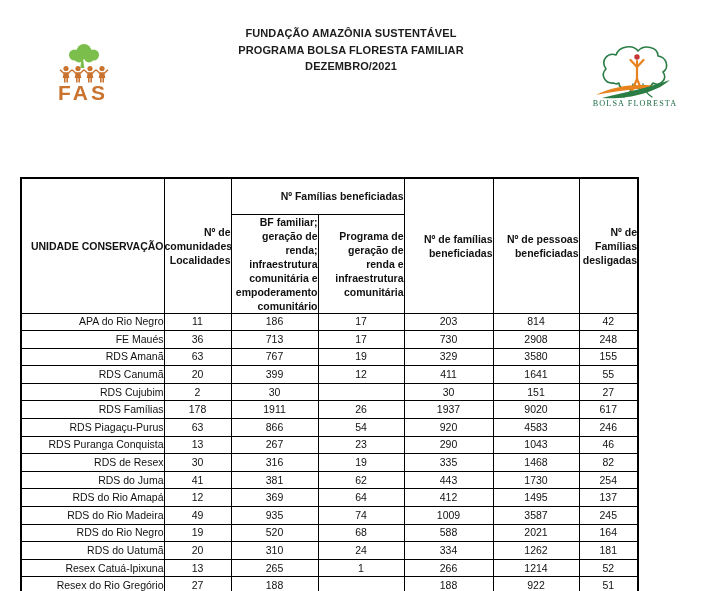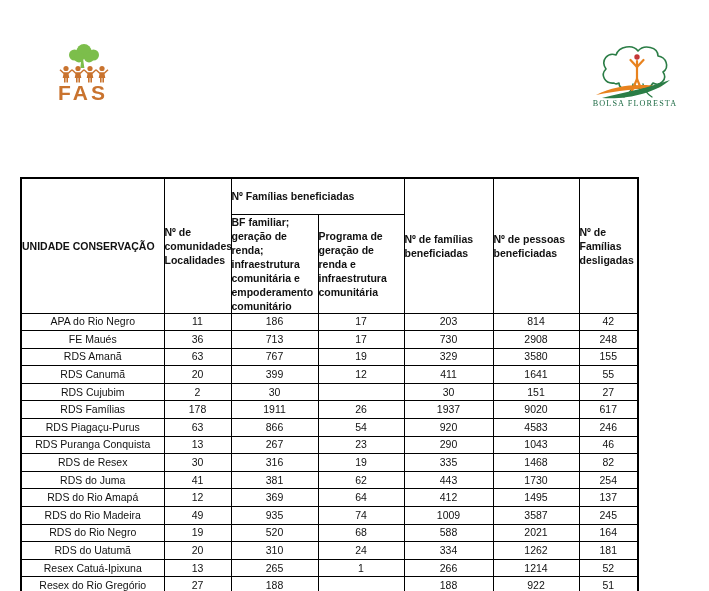--- a/index.html
+++ b/index.html
@@ -20,30 +20,30 @@
   
   table.benef {
     position:absolute; left:20px; top:177px; width:617px;
     border-collapse:collapse; table-layout:fixed;
     border:2px solid #000; background:#fff;
   }
   table.benef th, table.benef td {
     border:1px solid #000; padding:0; overflow:hidden;
   }
   table.benef thead th {
-    font-size:10.5px; font-weight:bold; text-align:left; vertical-align:middle;
+    font-size:10.5px; font-weight:bold; text-align:right; vertical-align:middle;
     white-space:pre-line; line-height:14px; color:#111;
   }
   tr.h-group { height:36px; }
   tr.h-sub   { height:92px; }
   table.benef tbody td {
     height:16.6px; font-size:10.5px; vertical-align:middle; color:#111;
     line-height:15px;
   }
-  td.c-name { text-align:center; padding-left:3px; white-space:nowrap; }
+  td.c-name { text-align:right; padding-left:3px; white-space:nowrap; }
   td.c-num  { text-align:center; }
 </style>
 </head>
 <body>
 
 <div class="page">
 
   <div class="fas-logo">
     <svg width="58" height="62" viewBox="0 0 58 62">
 
@@ -84,20 +84,23 @@
             <rect x="34.4" y="36" width="1.6" height="4.5"></rect>
           <rect x="44" y="36" width="1.6" height="4.5"></rect>
             <rect x="46.4" y="36" width="1.6" height="4.5"></rect>
         </g>
       </g>
       <text x="27" y="58" text-anchor="middle" font-size="21" font-weight="bold" letter-spacing="3" fill="#C9732E">FAS</text>
     </svg>
   </div>
 
   <div class="title-block">
+    <div>FUNDAÇÃO AMAZÔNIA SUSTENTÁVEL</div>
+    <div>PROGRAMA BOLSA FLORESTA FAMILIAR</div>
+    <div>DEZEMBRO/2021</div>
   </div>
 
   <div class="bolsa-logo">
     <svg width="112" height="68" viewBox="0 0 112 68">
 
       <path d="M 28,40 C 19,41 14,32 20,26 C 14,17 22,9 30,12 C 33,3 47,1 52,8
                C 58,1 72,4 72,13 C 80,14 84,24 77,29 C 82,36 74,44 67,40
                C 63,47 52,48 49,42 C 44,48 33,47 33,40 C 31,41 29,41 28,40 Z" fill="#ffffff" stroke="#2B7D46" stroke-width="1.6" stroke-linejoin="round"></path>
 
       <path d="M 47,41 C 46,47 43,51 38,54 M 57,41 C 58,47 61,51 66,54" fill="none" stroke="#2B7D46" stroke-width="1.4" stroke-linecap="round"></path>

